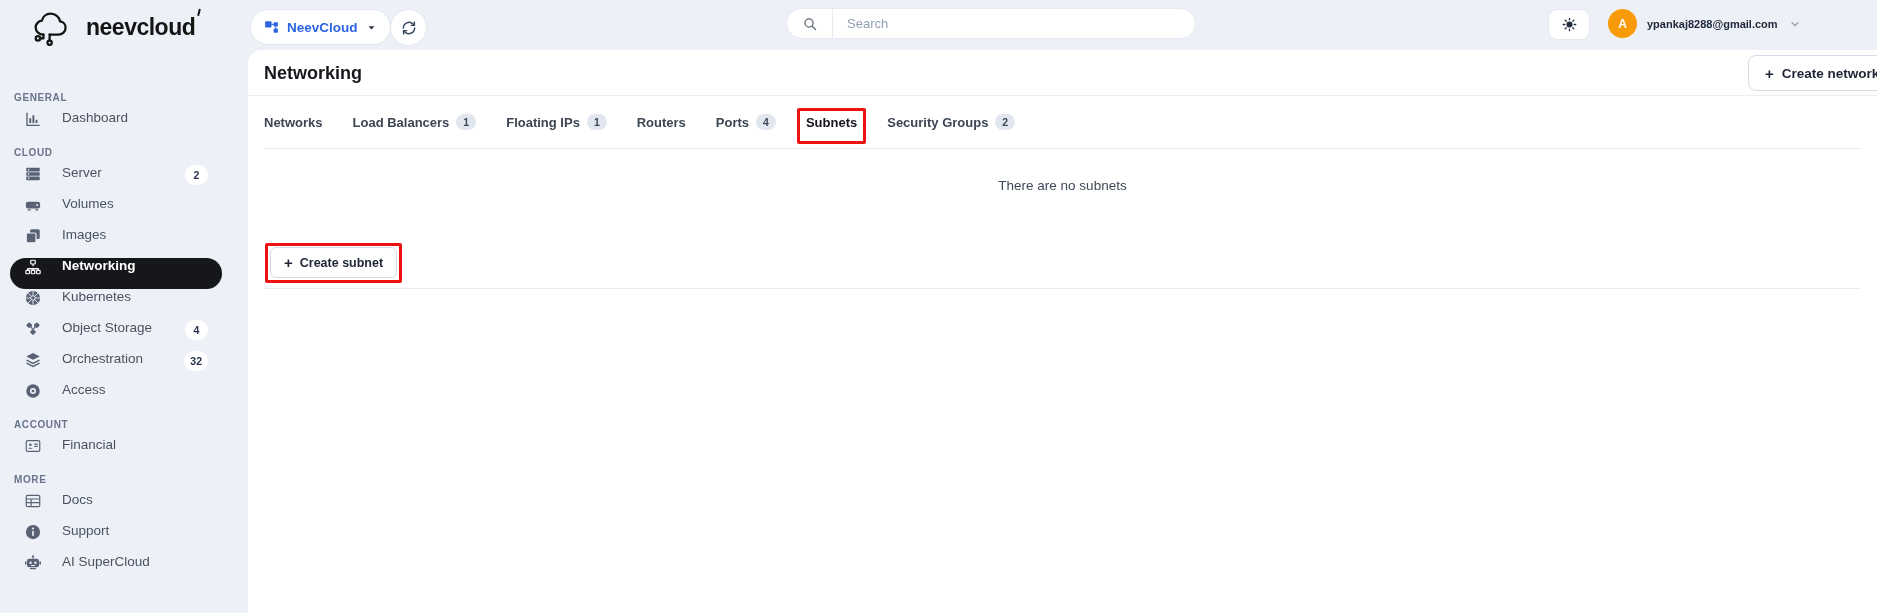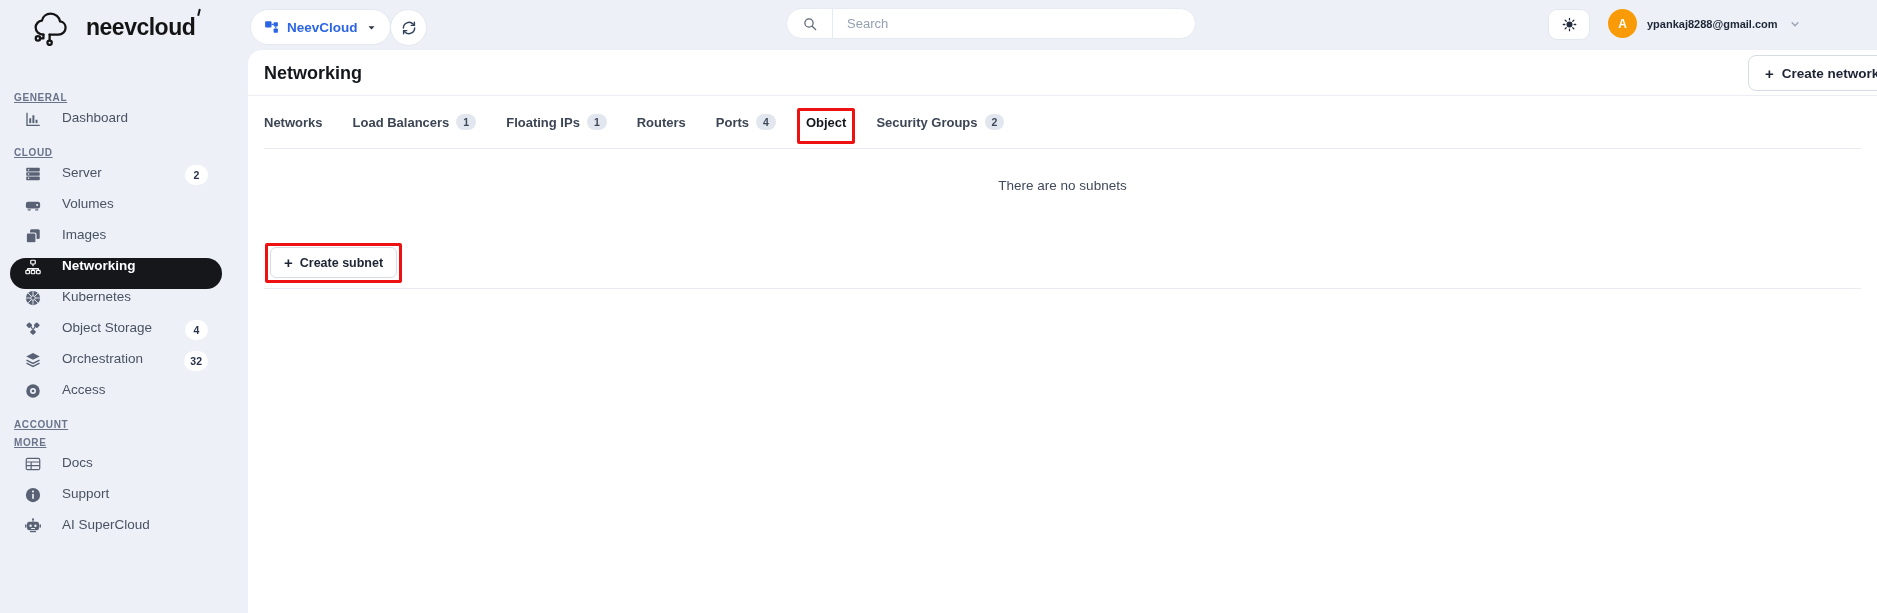--- a/index.html
+++ b/index.html
@@ -45,21 +45,21 @@
   }
   .theme-btn svg { width:17px; height:17px; color:#222c3d; }
   .userbox { position:absolute; left:1608px; top:9px; display:flex; align-items:center; gap:10px; cursor:pointer; }
   .avatar { width:29px; height:29px; border-radius:50%; background:#f99b09; color:#fff;
     display:flex; align-items:center; justify-content:center; font-size:12px; font-weight:700; }
   .user-email { font-size:11px; font-weight:700; color:#1d2636; }
   .userbox .caret { width:14px; height:14px; color:#9aa3b2; display:inline-flex; }
   
   .sidebar { position:absolute; left:0; top:50px; width:248px; height:563px; padding-top:36px; }
   .side-label { padding-left:14px; font-size:10px; font-weight:700; letter-spacing:.6px;
-    color:#69738a; text-transform:uppercase; line-height:12px; margin:6px 0;text-decoration:underline; }
+    color:#69738a; text-transform:uppercase; line-height:12px; margin:6px 0; }
   .side-item { height:31px; margin:0 26px 0 10px; border-radius:16px; padding-left:14px;
     display:flex; gap:20px; cursor:pointer; color:#4a5262; }
   .side-item .s-icon { width:18px; height:18px; display:inline-flex; color:#596274; flex:none; }
   .side-item .s-icon svg { width:100%; height:100%; }
   .side-item .s-label { font-size:13.5px; font-weight:400; white-space:nowrap; }
   .side-item.active { background:#15171b; color:#fff; }
   .side-item.active .s-icon { color:#fff; }
   .side-item.active .s-label { font-weight:700; }
   .side-badge { margin-left:auto; margin-right:14px; background:#fff; color:#28324a;
     font-size:10.5px; font-weight:700; min-width:23px; height:20px; padding:0 6px; border-radius:10px;
@@ -259,20 +259,31 @@
       <span class="s-icon">
         <svg viewBox="0 0 24 24">
           <circle cx="12" cy="12" r="9" fill="currentColor"></circle>
           <circle cx="12" cy="12" r="4" fill="#edf1f7"></circle>
           <circle cx="12" cy="12" r="1.8" fill="currentColor"></circle>
         </svg>
       </span>
       <span class="s-label">Access</span>
     </div>
     <div class="side-label">ACCOUNT</div>
+    <div class="side-item">
+      <span class="s-icon">
+        <svg viewBox="0 0 24 24" fill="none" stroke="currentColor" stroke-width="1.6">
+          <rect x="3" y="4.8" width="18" height="14.4" rx="2"></rect>
+          <circle cx="8.5" cy="10.3" r="1.8" fill="currentColor" stroke="none"></circle>
+          <path d="M5.6 15.6c.6-1.8 5.2-1.8 5.8 0z" fill="currentColor" stroke="none"></path>
+          <path d="M13.8 9.5h4.5M13.8 12.5h4.5" stroke-width="1.4"></path>
+        </svg>
+      </span>
+      <span class="s-label">Financial</span>
+    </div>
     <div class="side-label">MORE</div>
     <div class="side-item">
       <span class="s-icon">
         <svg viewBox="0 0 24 24" fill="none" stroke="currentColor" stroke-width="1.6">
           <rect x="3" y="4.5" width="18" height="15" rx="2"></rect>
           <path d="M3 9.3h18M9.5 9.3v10.2M3 14.2h18"></path>
         </svg>
       </span>
       <span class="s-label">Docs</span>
     </div>
@@ -327,21 +338,21 @@
         <span class="tab-badge">1</span>
       </div>
       <div class="tab">
         <span>Routers</span>
       </div>
       <div class="tab">
         <span>Ports</span>
         <span class="tab-badge">4</span>
       </div>
       <div class="tab active red-ring">
-        <span>Object</span>
+        <span>Subnets</span>
         <span class="ring ring-subnets"></span>
       </div>
       <div class="tab">
         <span>Security Groups</span>
         <span class="tab-badge">2</span>
       </div>
     </div>
 
   <div class="tabs-divider"></div>
 

